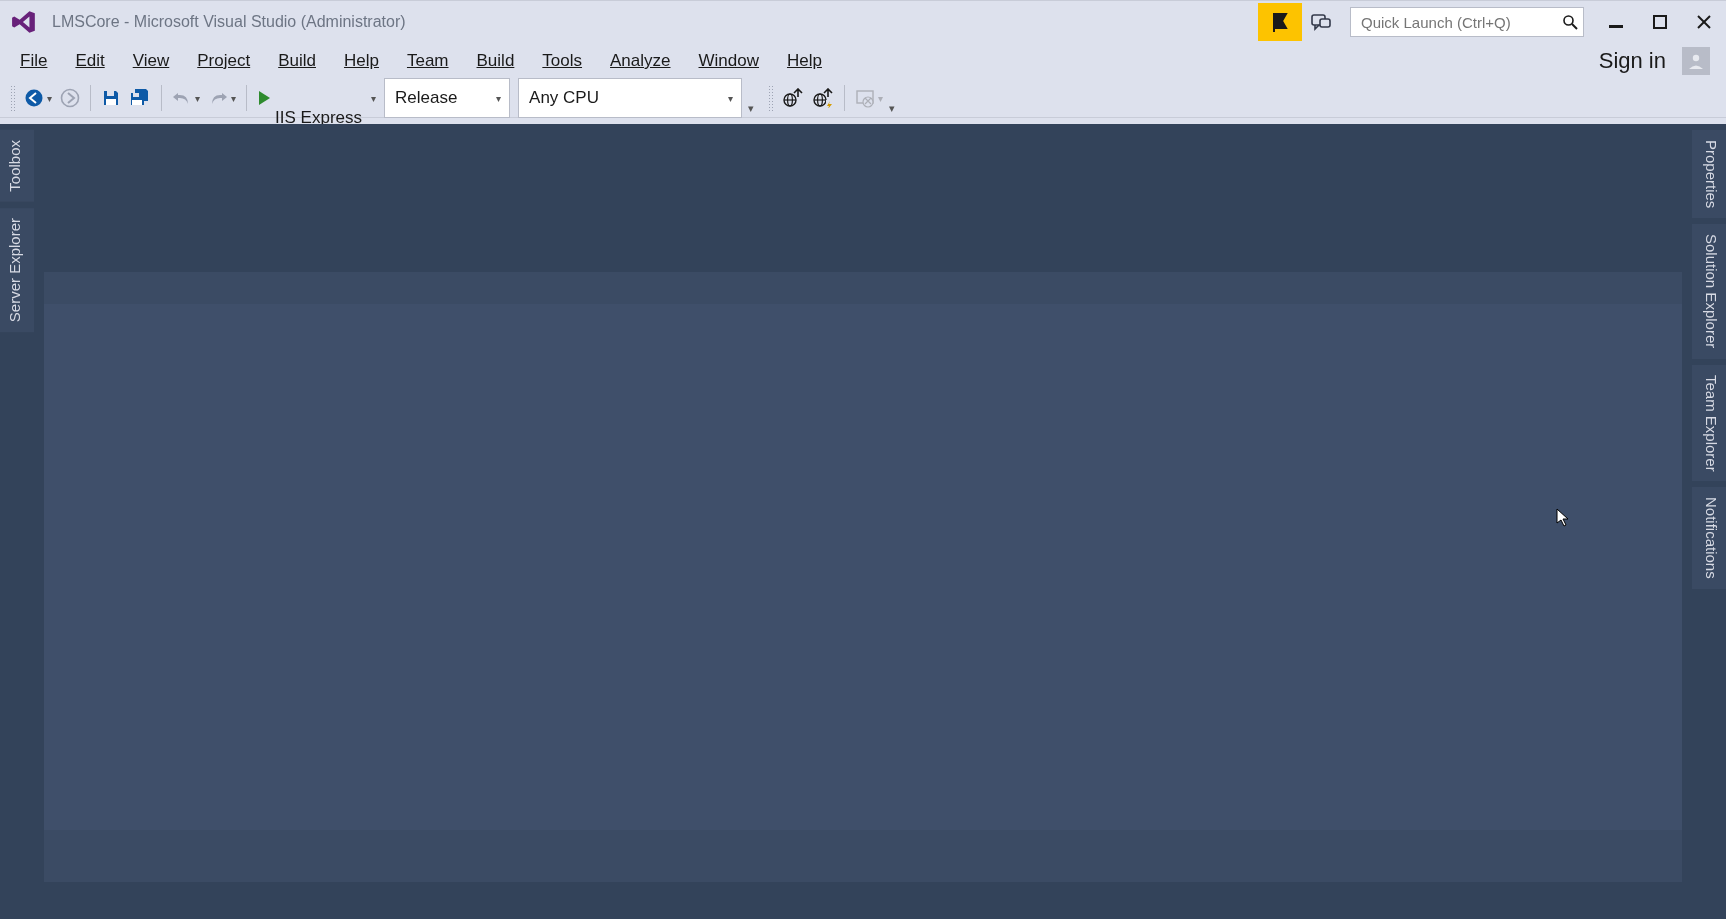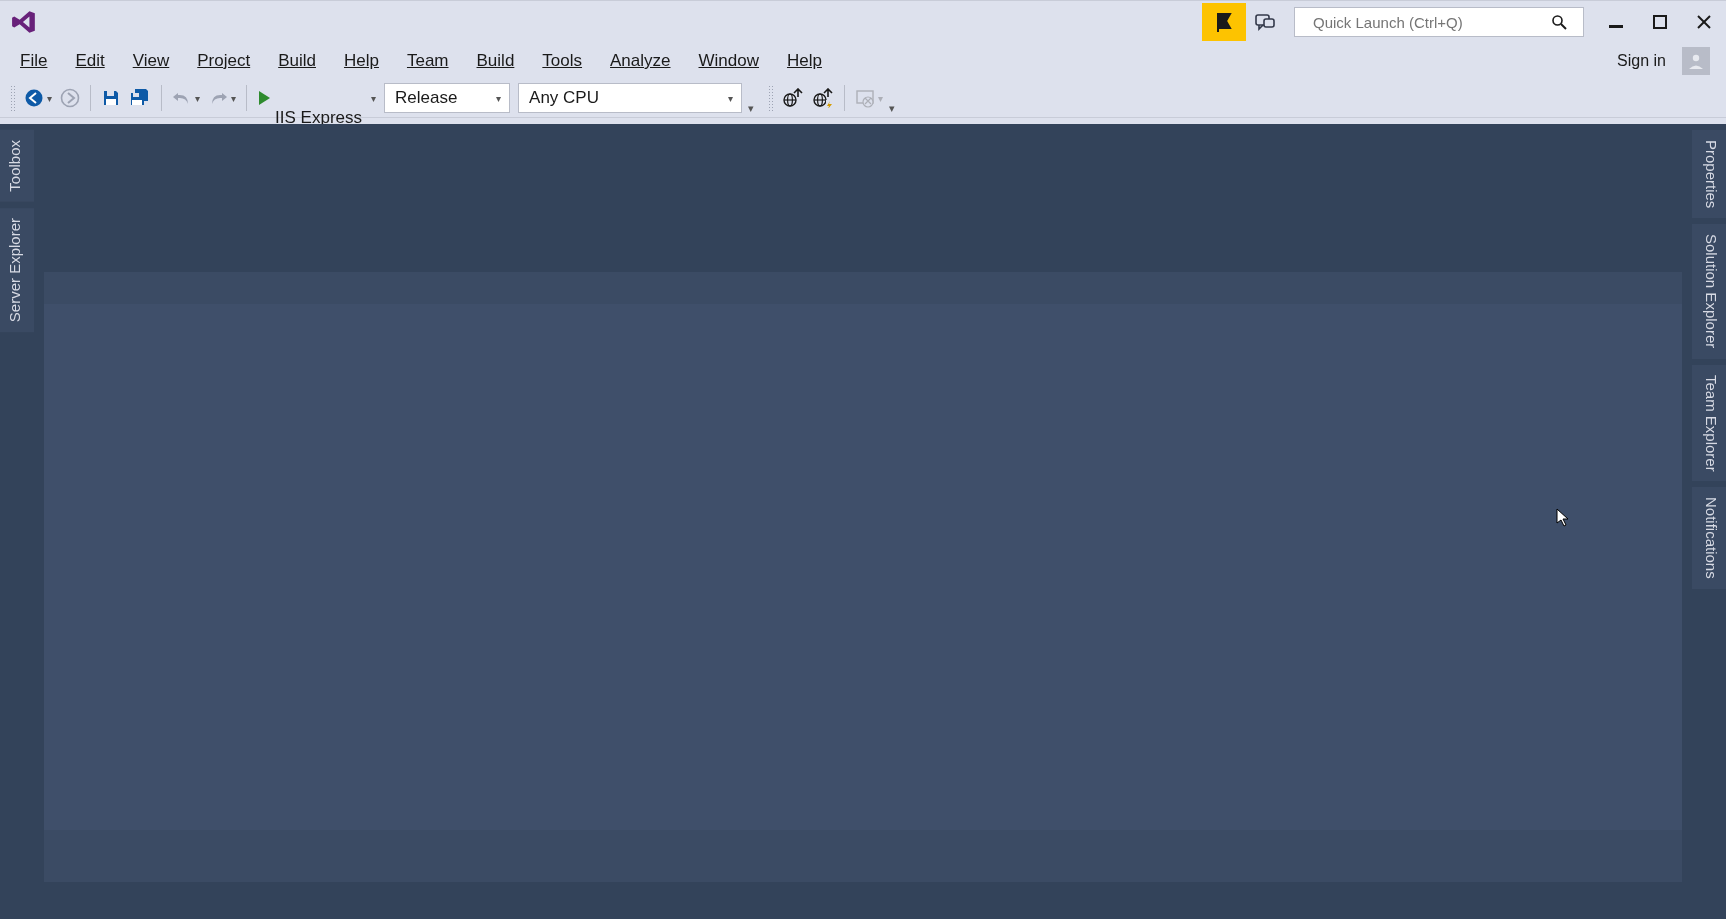--- a/index.html
+++ b/index.html
@@ -44,27 +44,27 @@
     background: #fdc300;
     display:flex; align-items:center; justify-content:center;
   }
   .feedback-box {
     width: 38px;
     height: 38px;
     display:flex; align-items:center; justify-content:center;
     color:#33394a;
   }
   .quick-launch {
-    width: 290px;
+    width: 234px;
     height: 30px;
     border: 1px solid #b8bcc8;
     background: #fff;
     margin: 0 10px;
     display:flex; align-items:center;
-    padding: 0 16px;
+    padding: 0 8px;
     box-sizing:border-box;
   }
   .quick-launch input {
     border:none; outline:none; flex:1; font-size:15px;
     color:#6d7584; background:transparent;
   }
   .ql-search { color:#333; }
   .win-btn {
     width: 44px;
     height: 38px;
@@ -80,21 +80,21 @@
     align-items:center;
     padding: 0 6px;
   }
   .menu-item {
     padding: 4px 14px;
     font-size: 17px;
     color:#1a1a1a;
     text-decoration:underline;
   }
   .menu-spacer { flex:1; }
-  .sign-in { font-size:16px; color:#1a1a1a; padding:4px 10px; }
+  .sign-in { font-size:22px; color:#1a1a1a; padding:4px 10px; }
   .user-box {
     width: 28px; height:28px;
     background:#b8bcc8;
     display:flex; align-items:center; justify-content:center;
     margin: 0 10px 0 6px;
   }
 
   
   .toolbar {
     height: 38px;
@@ -126,21 +126,21 @@
   .tb-drop-caret {
     font-size:10px; color:#555; margin-left:3px;
   }
   .tb-text {
     font-size:17px;
     color:#1a1a1a;
     padding: 0 6px 0 4px;
     margin-top: 40px;
   }
   .tb-select {
-    height:30px;
+    height:40px;
     border:1px solid #b8bcc8;
     background:#fff;
     box-sizing:border-box;
     display:flex;
     align-items:center;
     justify-content:space-between;
     padding: 0 8px 0 10px;
     margin: 0 4px;
     font-size:17px;
   }
@@ -210,20 +210,21 @@
 </style>
 </head>
 <body>
 
 <div class="title-bar">
   <div class="vs-logo">
     <svg width="26" height="26" viewBox="0 0 24 24">
       <path fill="#68217a" d="M17 2 L22 4 V20 L17 22 L8 14 L3 17 L1 16 V8 L3 7 L8 10 Z M17 7 L11 12 L17 17 Z"></path>
     </svg>
   </div>
+  <div class="title-text">LMSCore - Microsoft Visual Studio  (Administrator)</div>
   <div class="title-spacer"></div>
 
   <div class="flag-box">
     <svg width="18" height="20" viewBox="0 0 18 20">
       <path fill="#1a1a1a" d="M3 2 H15 L11 9 L15 16 H3 Z M3 2 V20" stroke="#1a1a1a" stroke-width="2"></path>
       <path fill="#1a1a1a" d="M3 2 H15 L11 9 L15 16 H3 Z"></path>
     </svg>
   </div>
   <div class="feedback-box">
     <svg width="20" height="20" viewBox="0 0 20 20">

